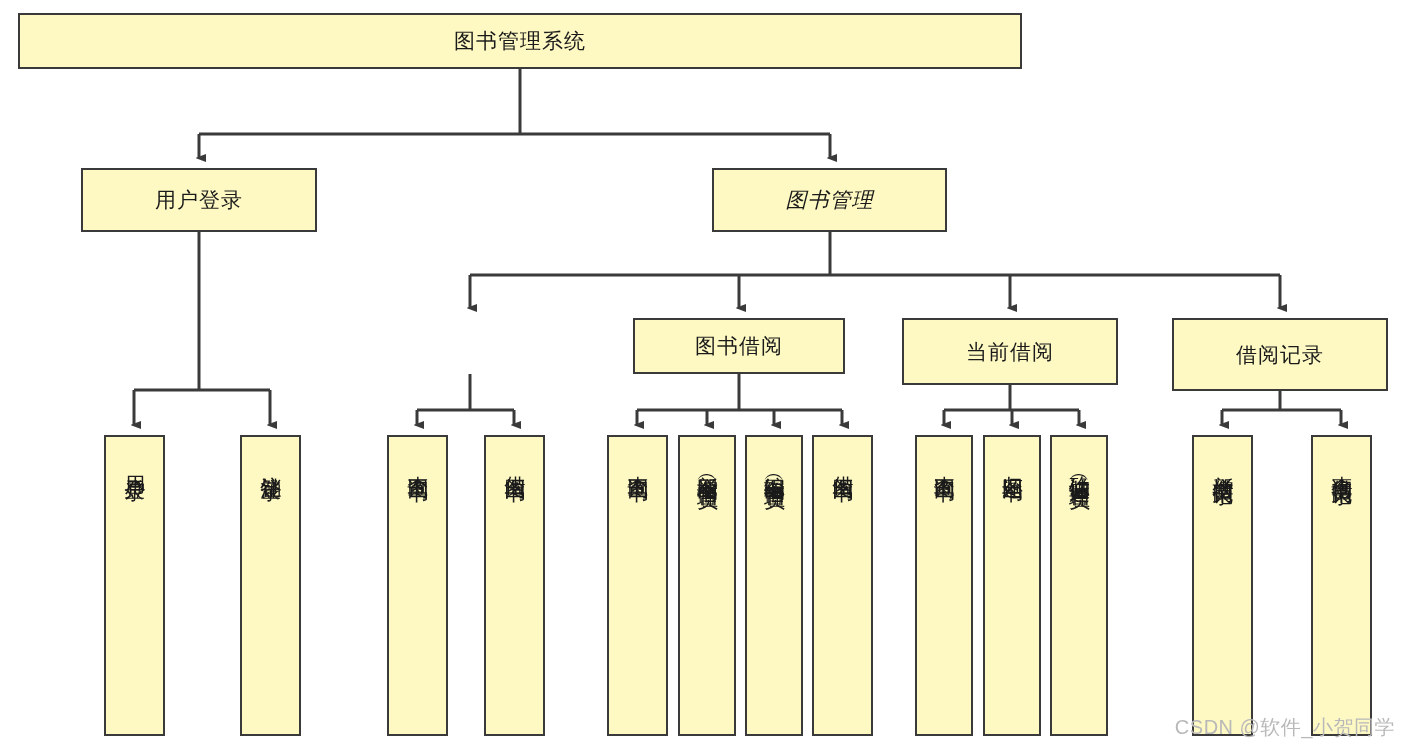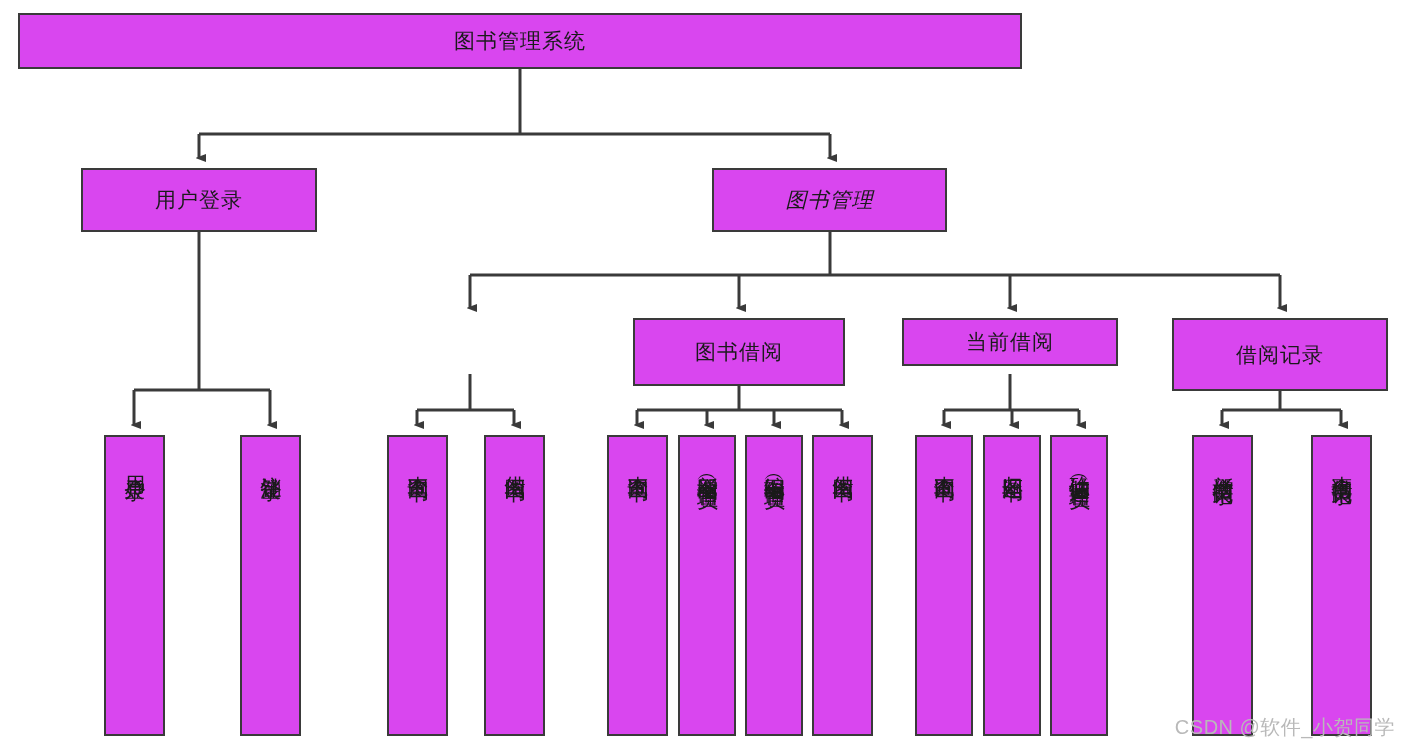--- a/index.html
+++ b/index.html
@@ -22,21 +22,21 @@
     left: 0;
     top: 0;
     width: 1405px;
     height: 747px;
     pointer-events: none;
   }
   .node {
     position: absolute;
     box-sizing: border-box;
     border: 2px solid #3a3a3a;
-    background: #d946ef;
+    background: #fef9c3;
     display: flex;
     align-items: center;
     justify-content: center;
     color: #1a1a1a;
   }
   .node.h {
     font-size: 21px;
     letter-spacing: 1px;
   }
   .node.v {
@@ -119,24 +119,24 @@
 
   <div class="node h" style="left: 18px; top: 13px; width: 1004px; height: 56px;">
       <span>图书管理系统</span>
     </div>
     <div class="node h" style="left: 81px; top: 168px; width: 236px; height: 64px;">
       <span>用户登录</span>
     </div>
     <div class="node h" style="left: 712px; top: 168px; width: 235px; height: 64px; font-style: italic;">
       <span>图书管理</span>
     </div>
-    <div class="node h" style="left: 633px; top: 318px; width: 212px; height: 68px;">
+    <div class="node h" style="left: 633px; top: 318px; width: 212px; height: 56px;">
       <span>图书借阅</span>
     </div>
-    <div class="node h" style="left: 902px; top: 318px; width: 216px; height: 48px;">
+    <div class="node h" style="left: 902px; top: 318px; width: 216px; height: 67px;">
       <span>当前借阅</span>
     </div>
     <div class="node h" style="left: 1172px; top: 318px; width: 216px; height: 73px;">
       <span>借阅记录</span>
     </div>
     <div class="node v" style="left: 104px; top: 435px; width: 61px; height: 301px;">
       <span class="vtext">用户登录</span>
     </div>
     <div class="node v" style="left: 240px; top: 435px; width: 61px; height: 301px;">
       <span class="vtext">注销登录</span>

